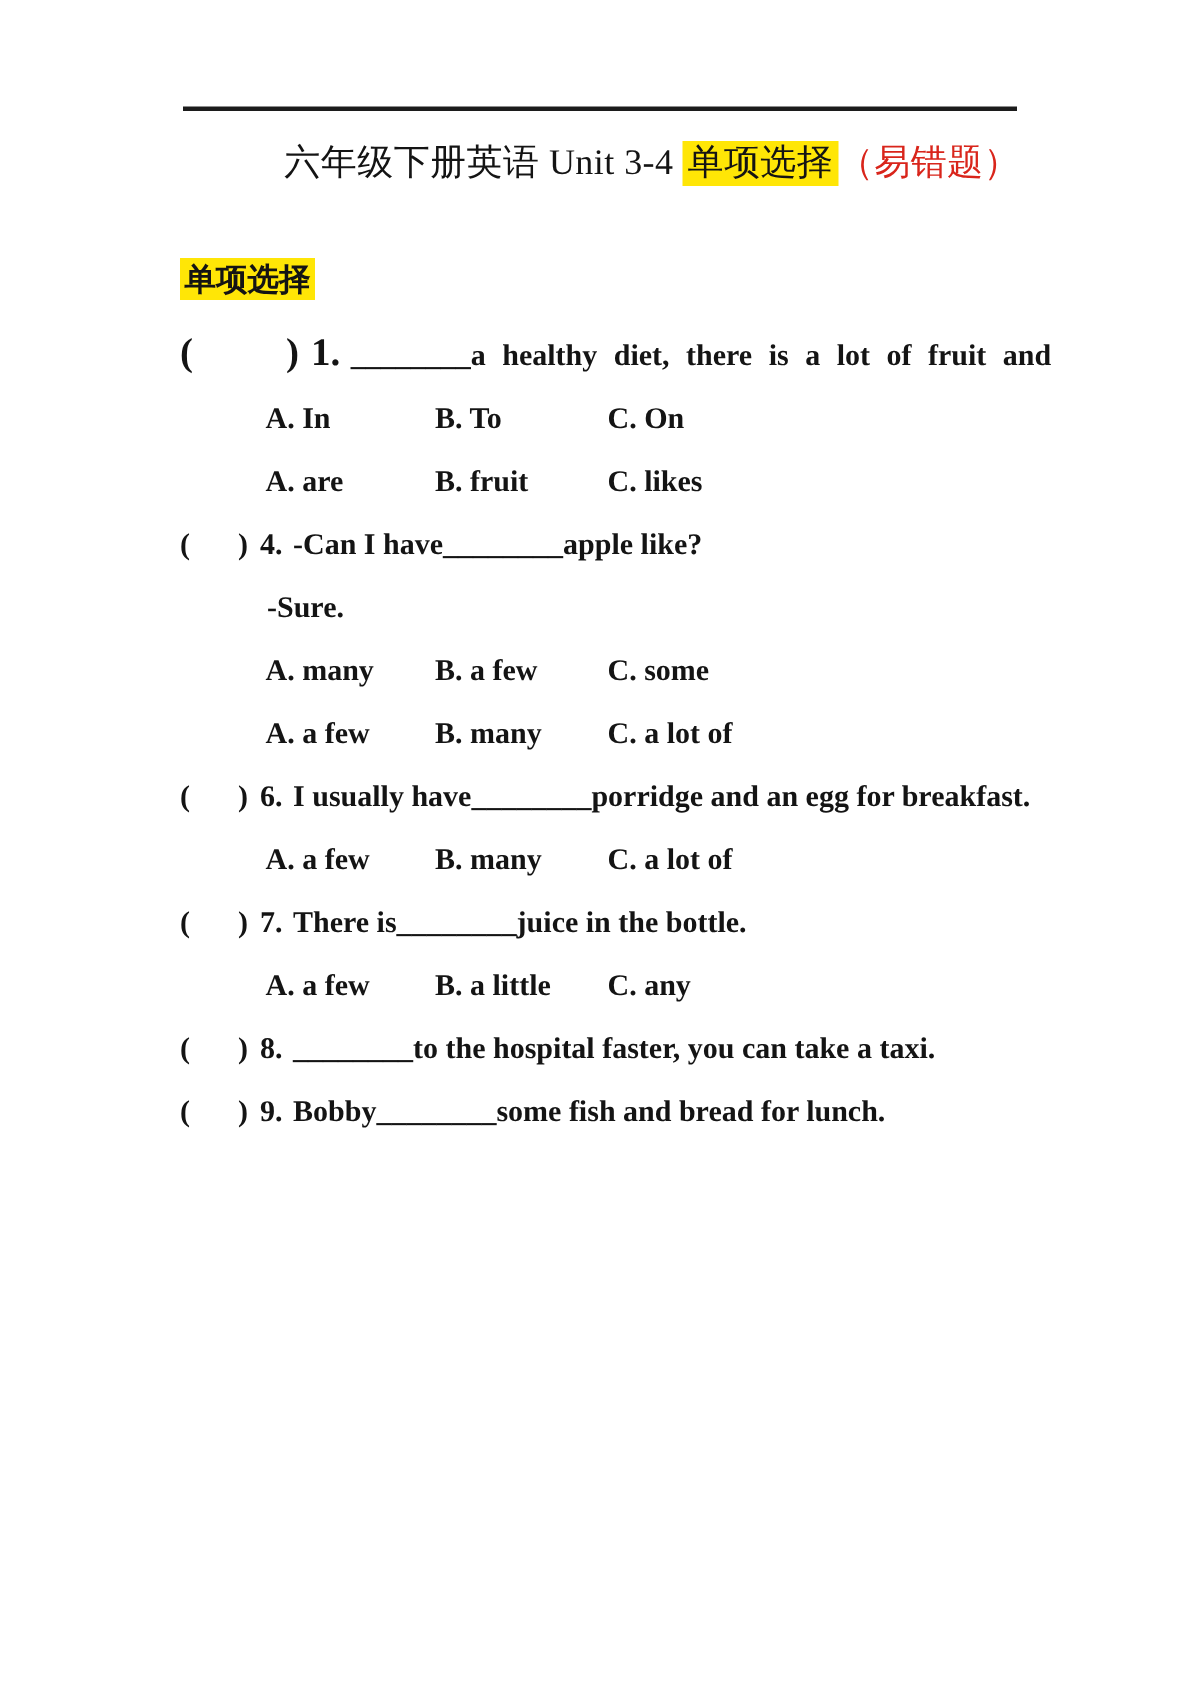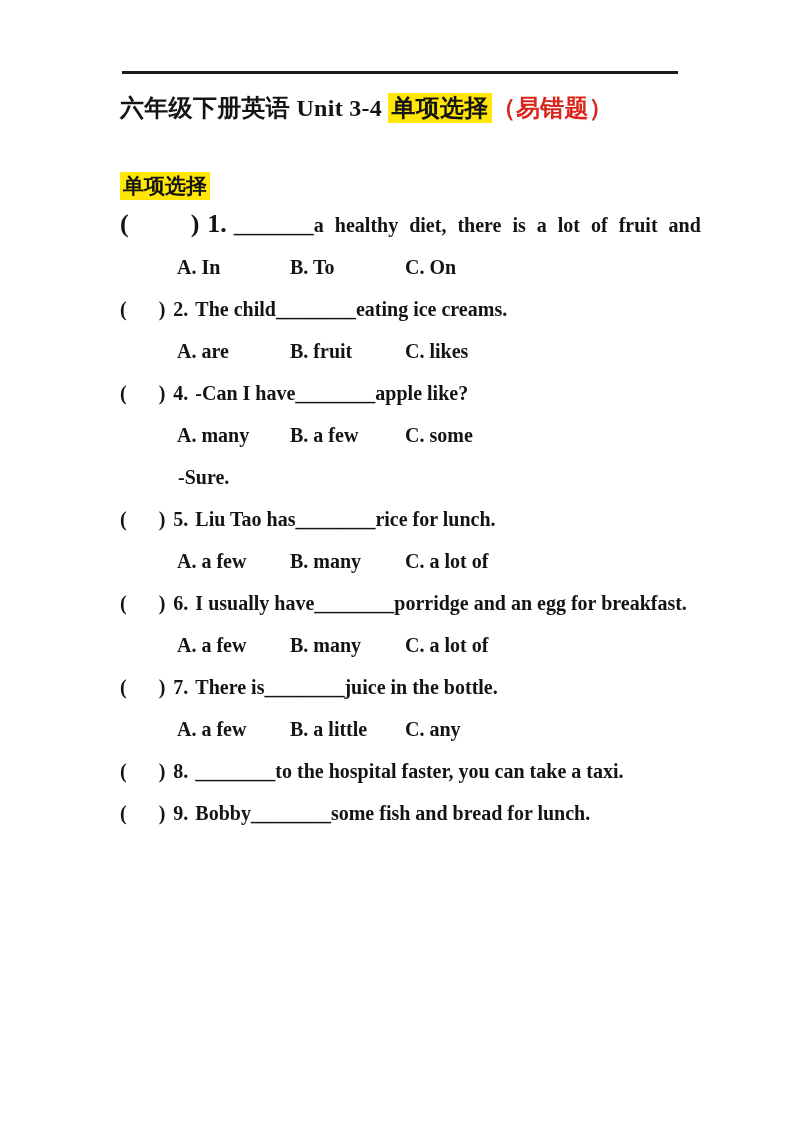--- a/index.html
+++ b/index.html
@@ -22,39 +22,40 @@
   }
   .top-rule {
     margin: 71px 0 0 2px;
     width: 556px;
     border: none;
     border-top: 3px solid #1c1c1c;
   }
   .title {
     margin: 18px 0 0 0;
     font-size: 24px;
-    font-weight: 700;
-    text-align: left;
+    font-weight: 400;
+    text-align: right;
     white-space: nowrap;
     letter-spacing: 0.3px;
   }
   .hl {
     background: #ffe606;
     padding: 2px 3px;
   }
   .red {
     color: #d9251b;
   }
   .section-header {
     margin: 46px 0 0 0;
     font-size: 21px;
     font-weight: 700;
     line-height: 33px;
   }
   .questions {
+    margin-top: 11px;
   }
   .q-line {
     font-size: 20px;
     font-weight: 700;
     line-height: 42px;
     white-space: nowrap;
   }
   .paren {
     font-weight: 700;
   }
@@ -95,35 +96,33 @@
   <hr class="top-rule">
   <h1 class="title"><span>六年级下册英语 Unit 3-4 </span><span class="hl" style="background: rgb(255, 230, 6);">单项选择</span><span class="red" style="color: rgb(217, 37, 27);">（易错题）</span></h1>
   <div class="section-header"><span class="hl" style="background: rgb(255, 230, 6);">单项选择</span></div>
   <div class="questions" id="questions">
   <div class="question q-first">
     <div class="q-line q-line1"><span class="paren"><span class="p-open">(</span><span class="p-gap"></span><span class="p-close">)</span></span><span class="q-num">1.</span><span class="q-text">________a healthy diet, there is a lot of fruit and</span></div>
         <div class="q-line q-options"><span class="opt opt-a">A. In</span><span class="opt opt-b">B. To</span><span class="opt opt-c">C. On</span></div>
   </div>
 
   <div class="question">
-    <div class="q-line q-line1"><span class="paren"><span class="p-open">(</span><span class="p-gap"></span><span class="p-close">)</span></span><span class="q-num">2.</span><span class="q-text">The child________eating ice creams.</span></div>
     <div class="q-line q-options"><span class="opt opt-a">A. are</span><span class="opt opt-b">B. fruit</span><span class="opt opt-c">C. likes</span></div>
   </div>
 
   <div class="question">
   </div>
 
   <div class="question">
     <div class="q-line q-line1"><span class="paren"><span class="p-open">(</span><span class="p-gap"></span><span class="p-close">)</span></span><span class="q-num">4.</span><span class="q-text">-Can I have________apple like?</span></div>
-    <div class="q-line q-options"><span class="opt opt-a">A. many</span><span class="opt opt-b">B. a few</span><span class="opt opt-c">C. some</span></div>
-        <div class="q-line q-cont">-Sure.</div>
+    <div class="q-line q-cont">-Sure.</div>
+        <div class="q-line q-options"><span class="opt opt-a">A. many</span><span class="opt opt-b">B. a few</span><span class="opt opt-c">C. some</span></div>
   </div>
 
   <div class="question">
-    <div class="q-line q-line1"><span class="paren"><span class="p-open">(</span><span class="p-gap"></span><span class="p-close">)</span></span><span class="q-num">5.</span><span class="q-text">Liu Tao has________rice for lunch.</span></div>
     <div class="q-line q-options"><span class="opt opt-a">A. a few</span><span class="opt opt-b">B. many</span><span class="opt opt-c">C. a lot of</span></div>
   </div>
 
   <div class="question">
     <div class="q-line q-line1"><span class="paren"><span class="p-open">(</span><span class="p-gap"></span><span class="p-close">)</span></span><span class="q-num">6.</span><span class="q-text">I usually have________porridge and an egg for breakfast.</span></div>
     <div class="q-line q-options"><span class="opt opt-a">A. a few</span><span class="opt opt-b">B. many</span><span class="opt opt-c">C. a lot of</span></div>
   </div>
 
   <div class="question">
     <div class="q-line q-line1"><span class="paren"><span class="p-open">(</span><span class="p-gap"></span><span class="p-close">)</span></span><span class="q-num">7.</span><span class="q-text">There is________juice in the bottle.</span></div>

